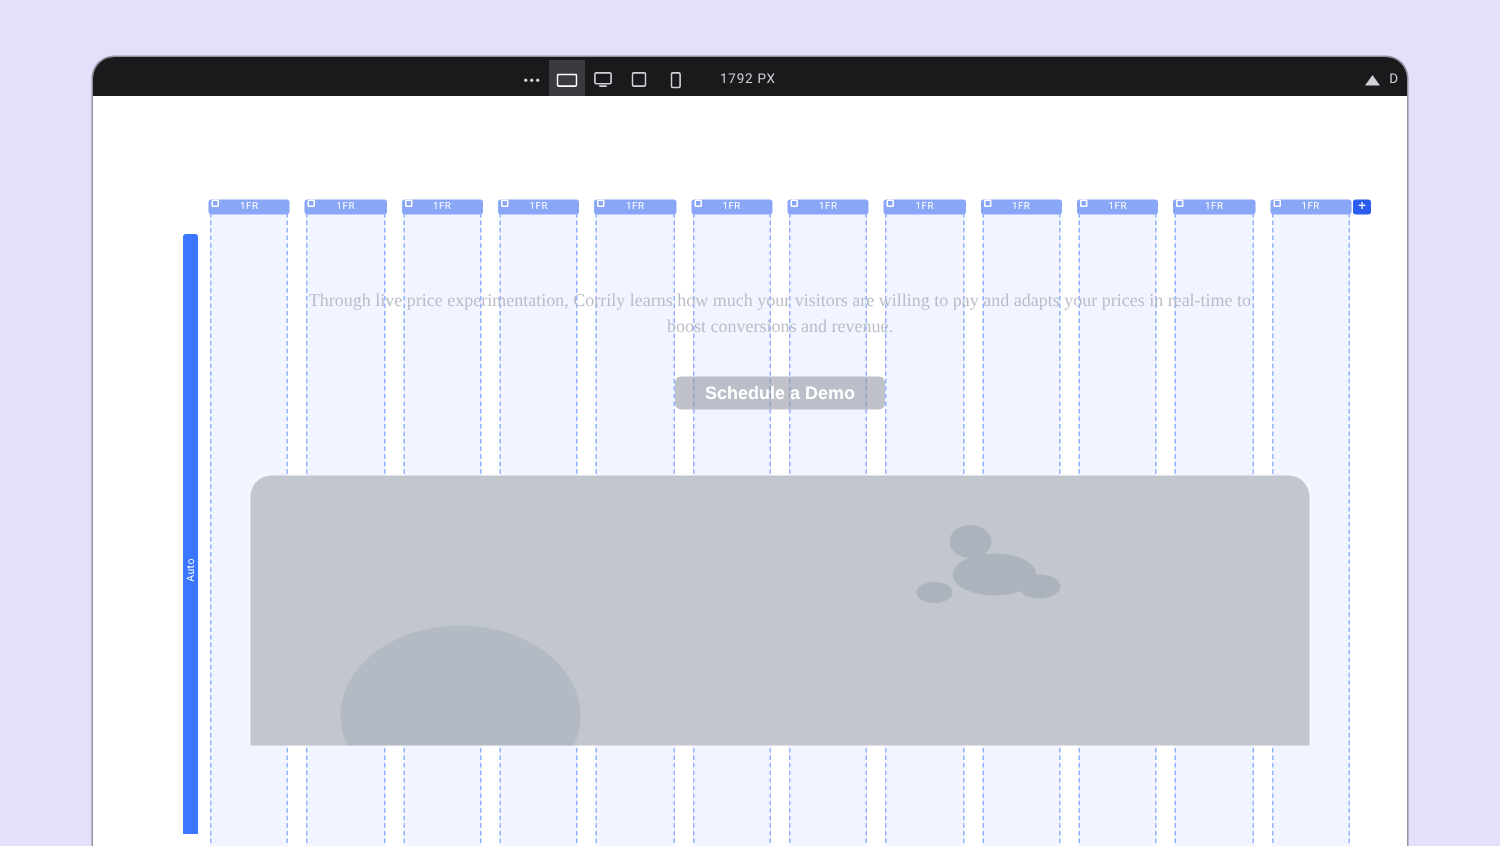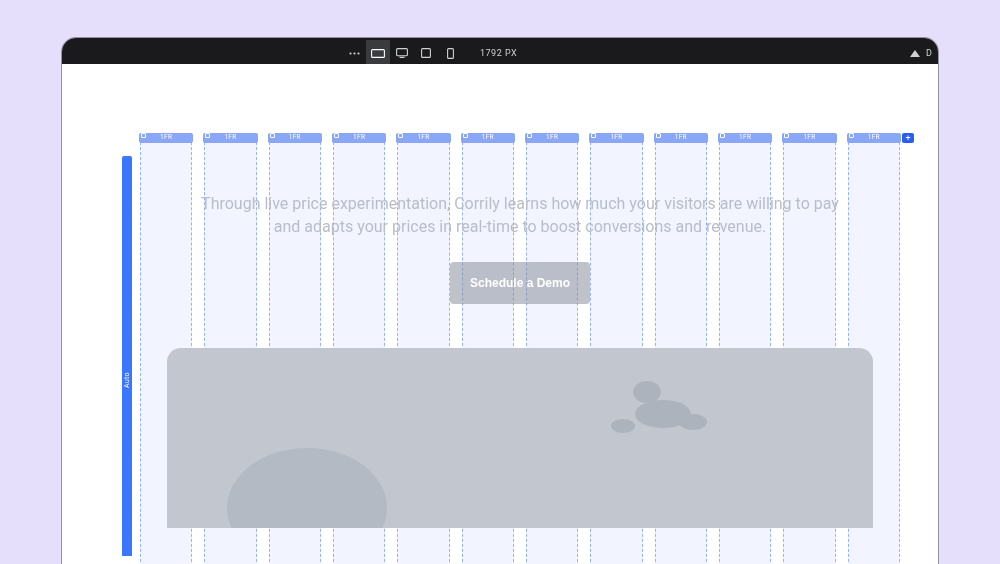--- a/index.html
+++ b/index.html
@@ -179,33 +179,34 @@
     line-height:1.12;
     font-weight:700;
     color:var(--heading);
     letter-spacing:-0.5px;
   }
   p.subhead{
     margin:50px auto 0;
     max-width:640px;
     text-align:center;
     color:var(--body-text);
-    font-size:16px;
+    font-size:12px;
     line-height:1.45;
+    font-family:Liberation Serif, serif;
   }
   .cta-row{
     margin:24px 0 0 0;
     display:flex;
     justify-content:center;
     gap:26px;
     align-items:center;
   }
   .btn{
     font-size:12px;
-    padding:14px 20px;
+    padding:4px 20px;
     border-radius:4px;
     cursor:pointer;
     border:none;
     font-weight:600;
   }
   .btn-primary{
     background:var(--btn-primary-bg);
     color:var(--btn-primary-text);
   }
   .btn-secondary{

